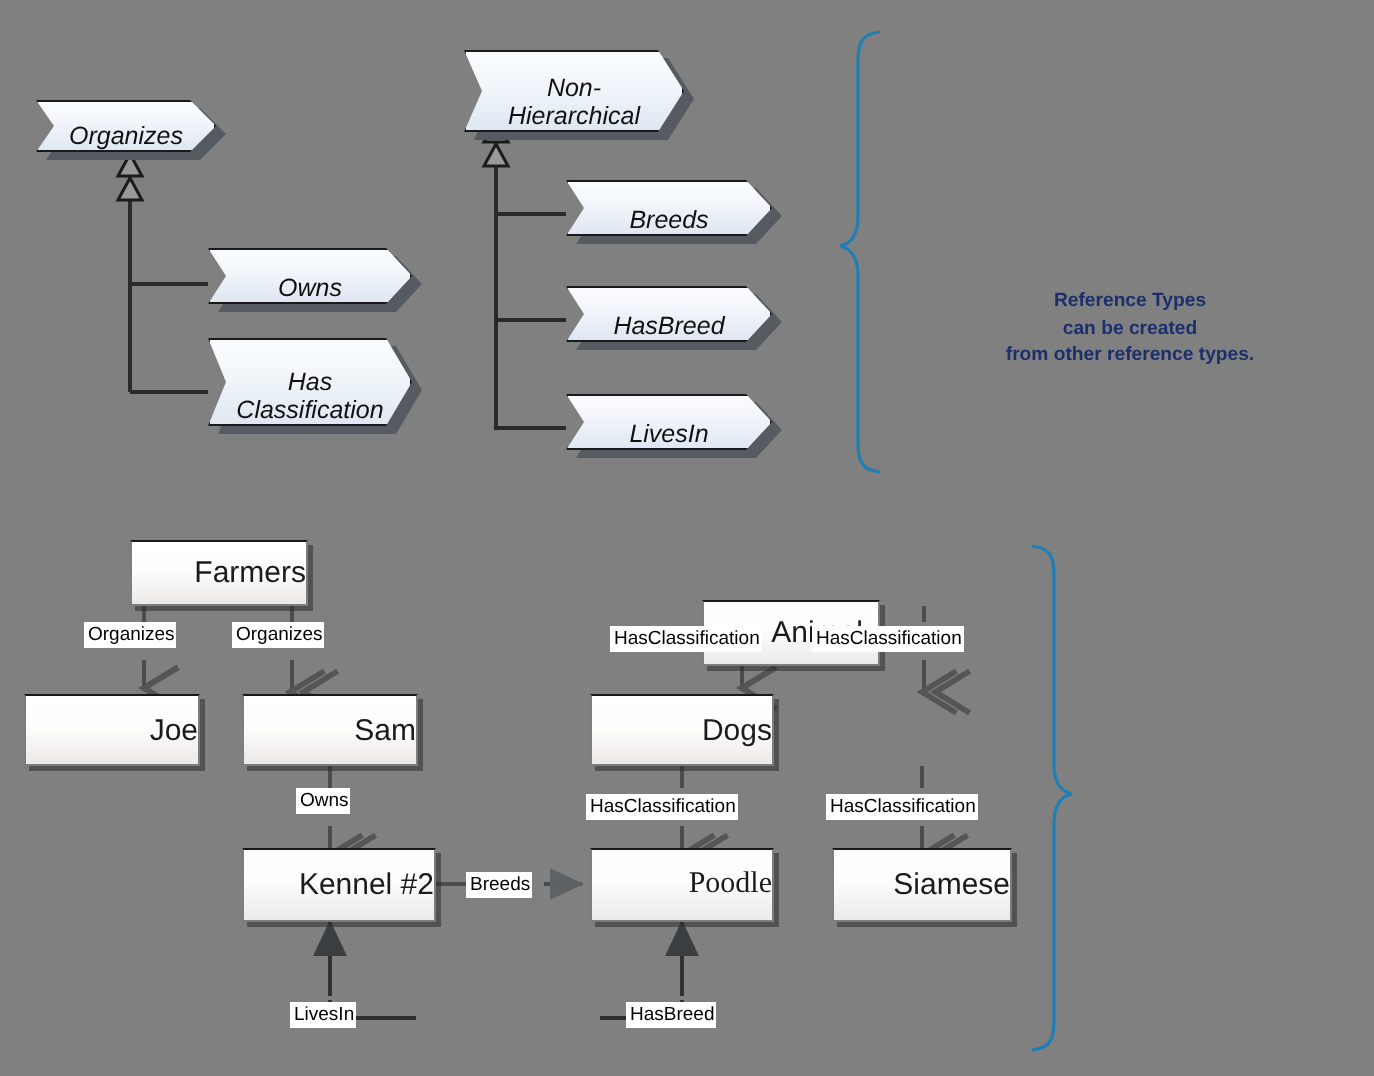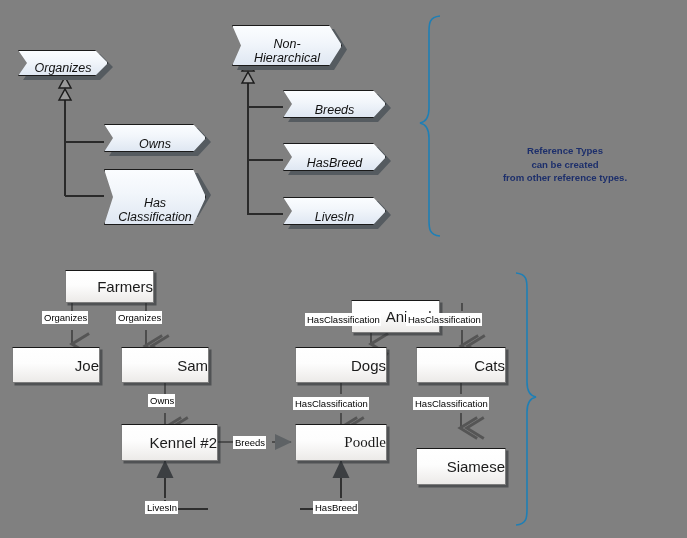--- a/index.html
+++ b/index.html
@@ -175,21 +175,21 @@
   <div class="chev" style="left:18px;top:50px;width:90px;height:26px;">
     <span>Organizes</span>
   </div>
 
   <div class="chev-shadow" style="left:109px;top:128px;width:102px;height:28px;"></div>
   <div class="chev" style="left:104px;top:124px;width:102px;height:28px;">
     <span>Owns</span>
   </div>
 
   <div class="chev-shadow" style="left:109px;top:173px;width:102px;height:44px;"></div>
-  <div class="chev" style="left:104px;top:169px;width:102px;height:56px;">
+  <div class="chev" style="left:104px;top:169px;width:102px;height:44px;">
     <span>
       <span>Has</span><br>
       <span>Classification</span>
     </span>
   </div>
 
   <div class="chev-shadow" style="left:237px;top:29px;width:110px;height:41px;"></div>
   <div class="chev" style="left:232px;top:25px;width:110px;height:41px;">
     <span>
       <span>Non-</span><br>
@@ -230,29 +230,26 @@
 
 
   <div class="box" style="left:351px;top:270px;width:89px;height:33px;margin-top:30px;">
     <span>Animals</span>
   </div>
 
   <div class="box" style="left:295px;top:347px;width:92px;height:36px;">
     <span>Dogs</span>
   </div>
 
-  <div class="box" style="left:416px;top:347px;width:90px;height:36px;">
-    <span>Cats</span>
-  </div>
 
   <div class="box" style="left:295px;top:424px;width:92px;height:37px;font-family:Liberation Serif, serif;">
     <span>Poodle</span>
   </div>
 
-  <div class="box" style="left:416px;top:424px;width:90px;height:37px;margin-top:24px;">
+  <div class="box" style="left:416px;top:424px;width:90px;height:37px;">
     <span>Siamese</span>
   </div>
 
   <div class="elabel" style="left:42px;top:311px;"><span>Organizes</span></div>
 
   <div class="elabel" style="left:116px;top:311px;"><span>Organizes</span></div>
 
   <div class="elabel" style="left:148px;top:394px;"><span>Owns</span></div>
 
   <div class="elabel" style="left:233px;top:436px;"><span>Breeds</span></div>

